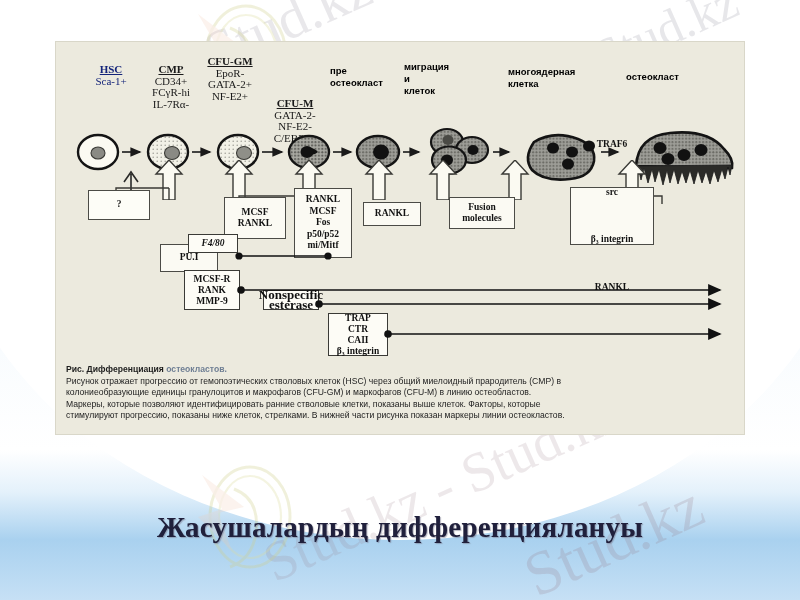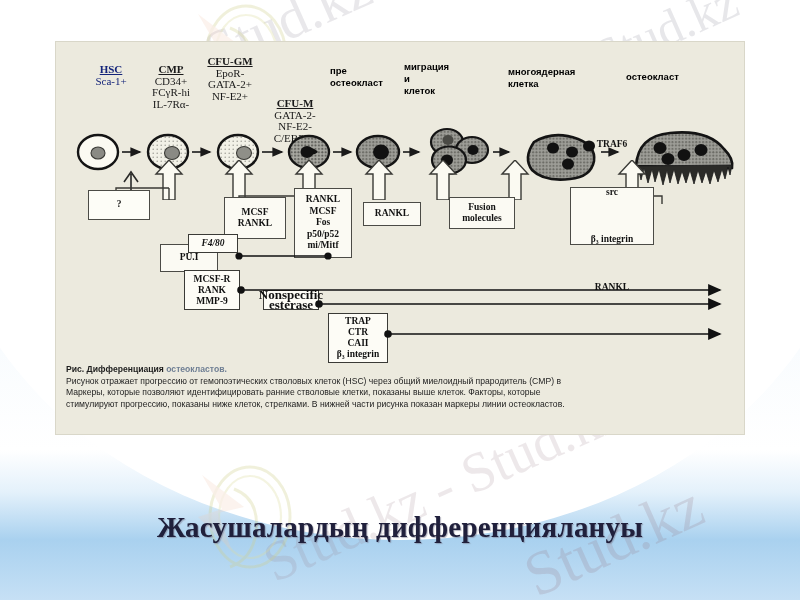--- a/index.html
+++ b/index.html
@@ -425,21 +425,21 @@
       <span>MCSF-R</span>
       <span>RANK</span>
       <span>MMP-9</span>
     </div>
 
     <div class="mbox" style="left:207px; top:248px; width:56px; height:20px; font-size:13px; line-height:10px;">
       <span>Nonspecific</span>
       <span>esterase</span>
     </div>
 
-    <div class="mbox" style="left:272px; top:271px; width:60px; height:50px;">
+    <div class="mbox" style="left:272px; top:271px; width:60px; height:43px;">
       <span>TRAP</span>
       <span>CTR</span>
       <span>CAII</span>
       <span>β₃ integrin</span>
     </div>
 
     <svg class="abs" style="left:0; top:200px;" width="690" height="125" viewBox="0 0 690 125">
       <defs>
         <marker id="ar2" markerWidth="8" markerHeight="8" refX="7" refY="3.5" orient="auto">
           <path d="M0,0 L8,3.5 L0,7 z" fill="#111"></path>
@@ -458,20 +458,21 @@
 
       <line x1="332" y1="92" x2="664" y2="92" stroke="#111" stroke-width="1.7" marker-end="url(#ar2)"></line>
       <circle cx="332" cy="92" r="3.8" fill="#111"></circle>
     </svg>
 
     <div id="caption">
       <div>
         <span class="l1">Рис.  Дифференциация </span><span class="muted">остеокластов.</span>
       </div>
       <div class="body">Рисунок  отражает прогрессию от гемопоэтических стволовых клеток (HSC) через общий миелоидный прародитель (CMP) в</div>
+      <div class="body">колониеобразующие единицы   гранулоцитов и макрофагов (CFU-GM) и  маркофагов (CFU-M)   в линию остеобластов.</div>
       <div class="body">Маркеры, которые позволяют идентифицировать ранние стволовые клетки, показаны выше клеток. Факторы, которые</div>
       <div class="body">стимулируют прогрессию, показаны  ниже клеток, стрелками.  В нижней части рисунка показан     маркеры линии остеокластов.</div>
     </div>
 
   </div>
 
   <div id="slide-title">Жасушалардың дифференциялануы</div>
 
 </div>
 

